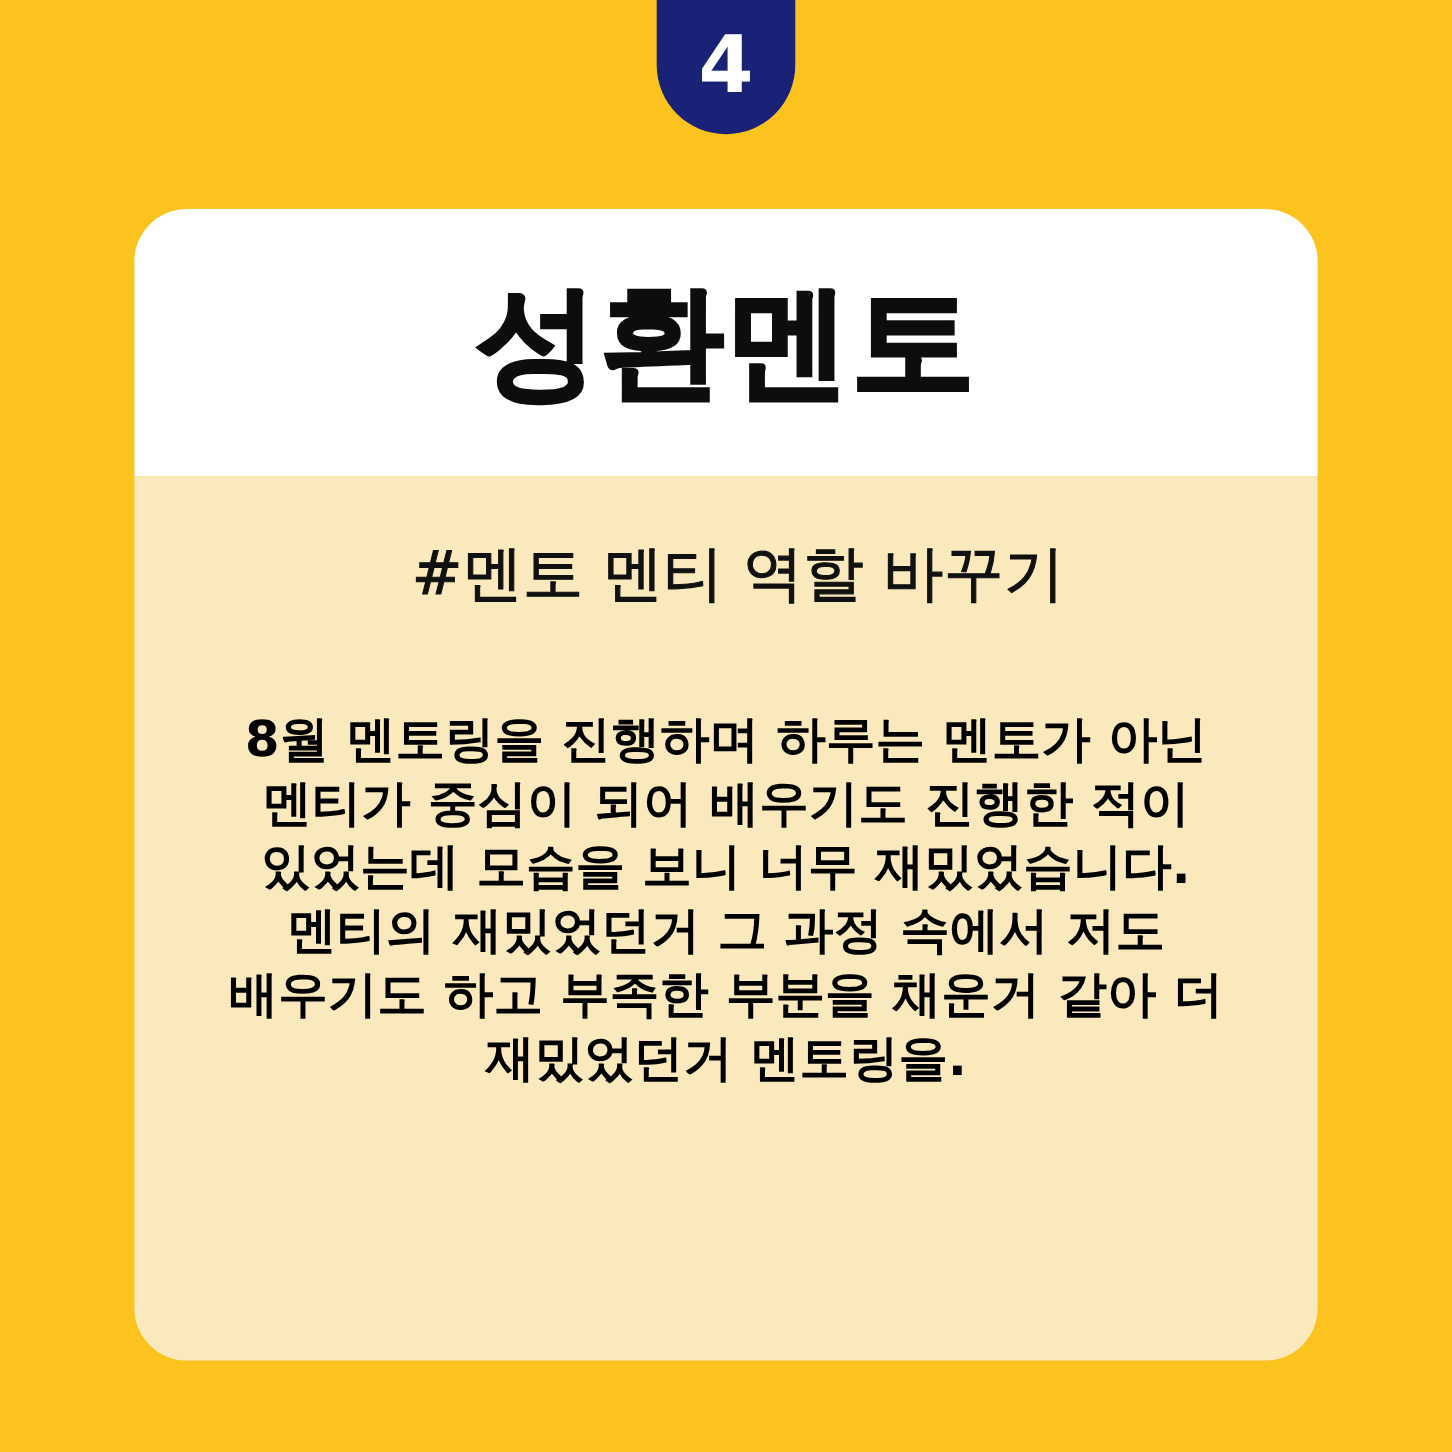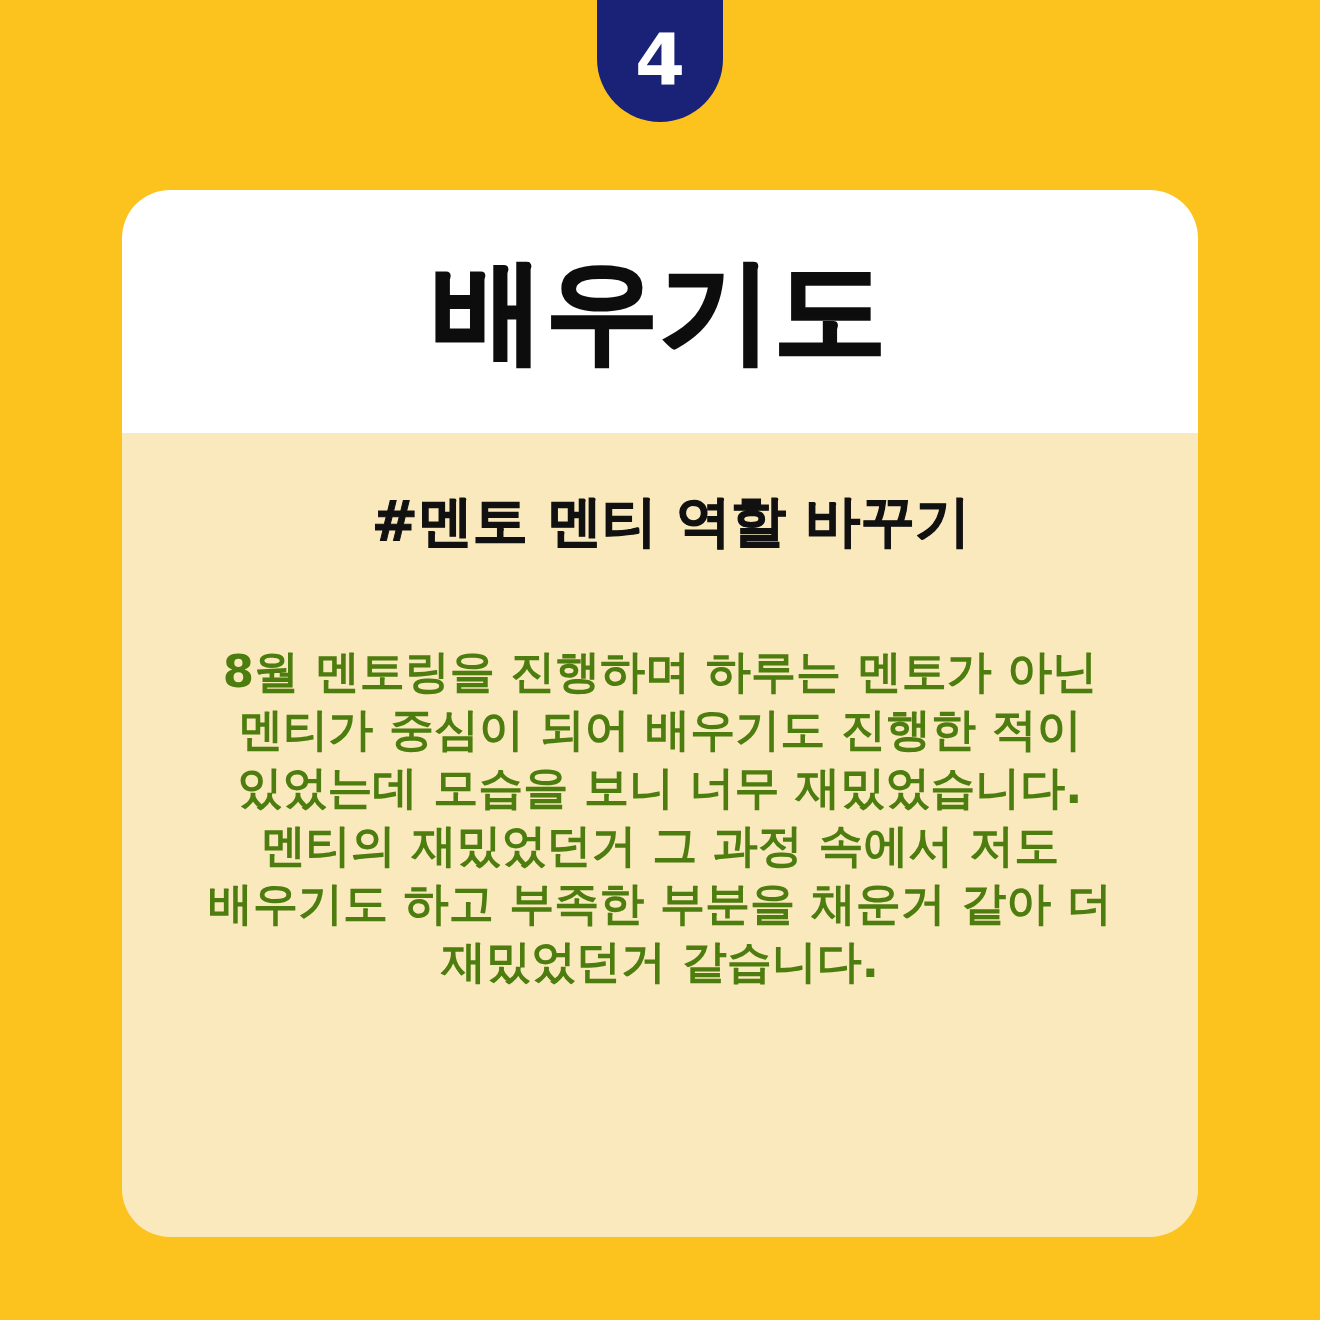--- a/index.html
+++ b/index.html
@@ -59,52 +59,52 @@
     white-space: nowrap;
   }
   .card-body {
     height: 804px;
     background: #FAE9BC;
     text-align: center;
   }
   .hashtag-title {
     padding-top: 52px;
     font-size: 55px;
-    font-weight: 700;
+    font-weight: 400;
     color: #111111;
     -webkit-text-stroke: 1px #111111;
     white-space: nowrap;
     padding-left: 22px;
   }
   .testimonial-text {
     margin-top: 84px;
     font-size: 45px;
     font-weight: 700;
-    color: #4d7c0f;
+    color: #000000;
     line-height: 58px;
   }
   .testimonial-line {
     white-space: nowrap;
   }
 </style>
 </head>
 <body>
 
 <div class="page-number-badge">
   <span class="page-number">4</span>
 </div>
 
 <div class="card">
   <div class="card-header">
-    <div class="card-title">배우기도</div>
+    <div class="card-title">성환멘토</div>
   </div>
   <div class="card-body">
     <div class="hashtag-title">#멘토 멘티 역할 바꾸기</div>
     <div class="testimonial-text">
       <div class="testimonial-line">8월 멘토링을 진행하며 하루는 멘토가 아닌</div>
       <div class="testimonial-line">멘티가 중심이 되어 배우기도 진행한 적이</div>
       <div class="testimonial-line">있었는데 모습을 보니 너무 재밌었습니다.</div>
       <div class="testimonial-line">멘티의 재밌었던거 그 과정 속에서 저도</div>
       <div class="testimonial-line">배우기도 하고 부족한 부분을 채운거 같아 더</div>
-      <div class="testimonial-line">재밌었던거 같습니다.</div>
+      <div class="testimonial-line">재밌었던거 멘토링을.</div>
     </div>
   </div>
 </div>
 
 </body></html>

